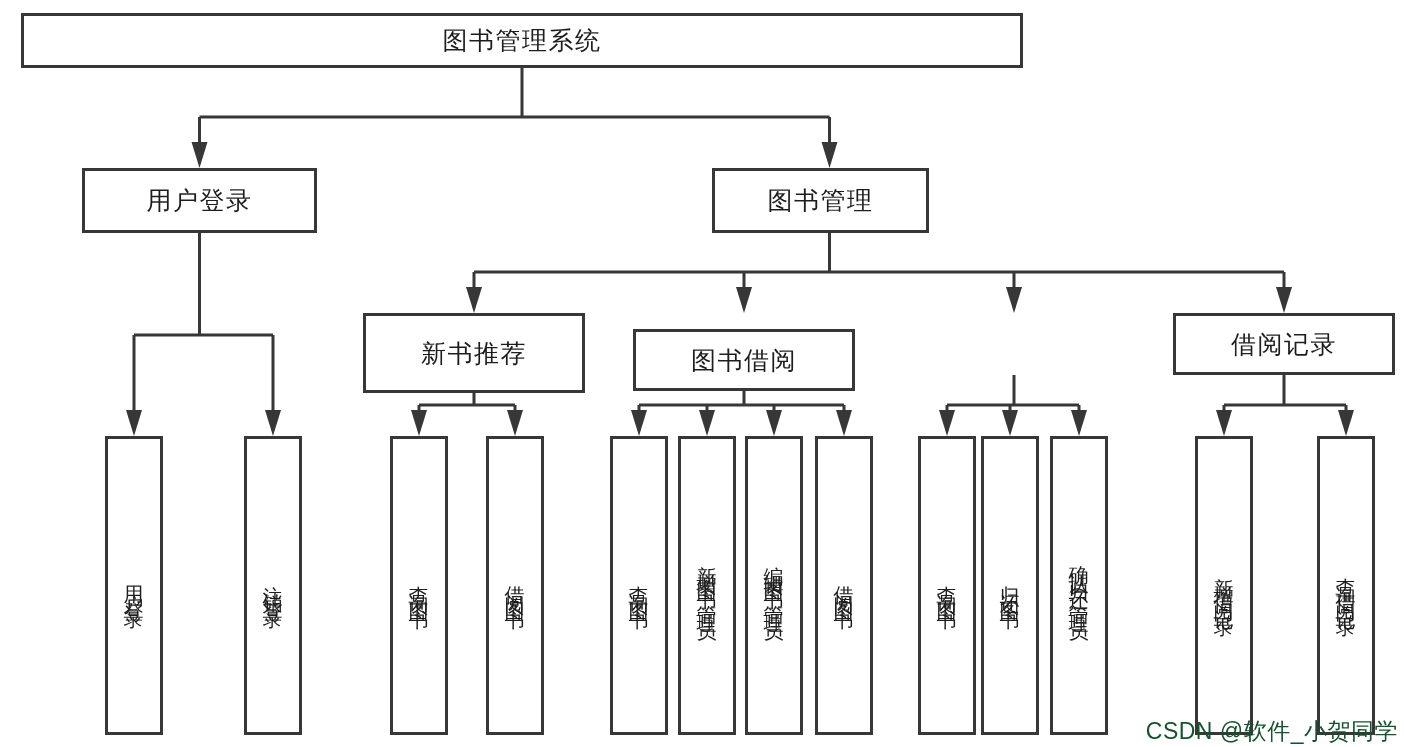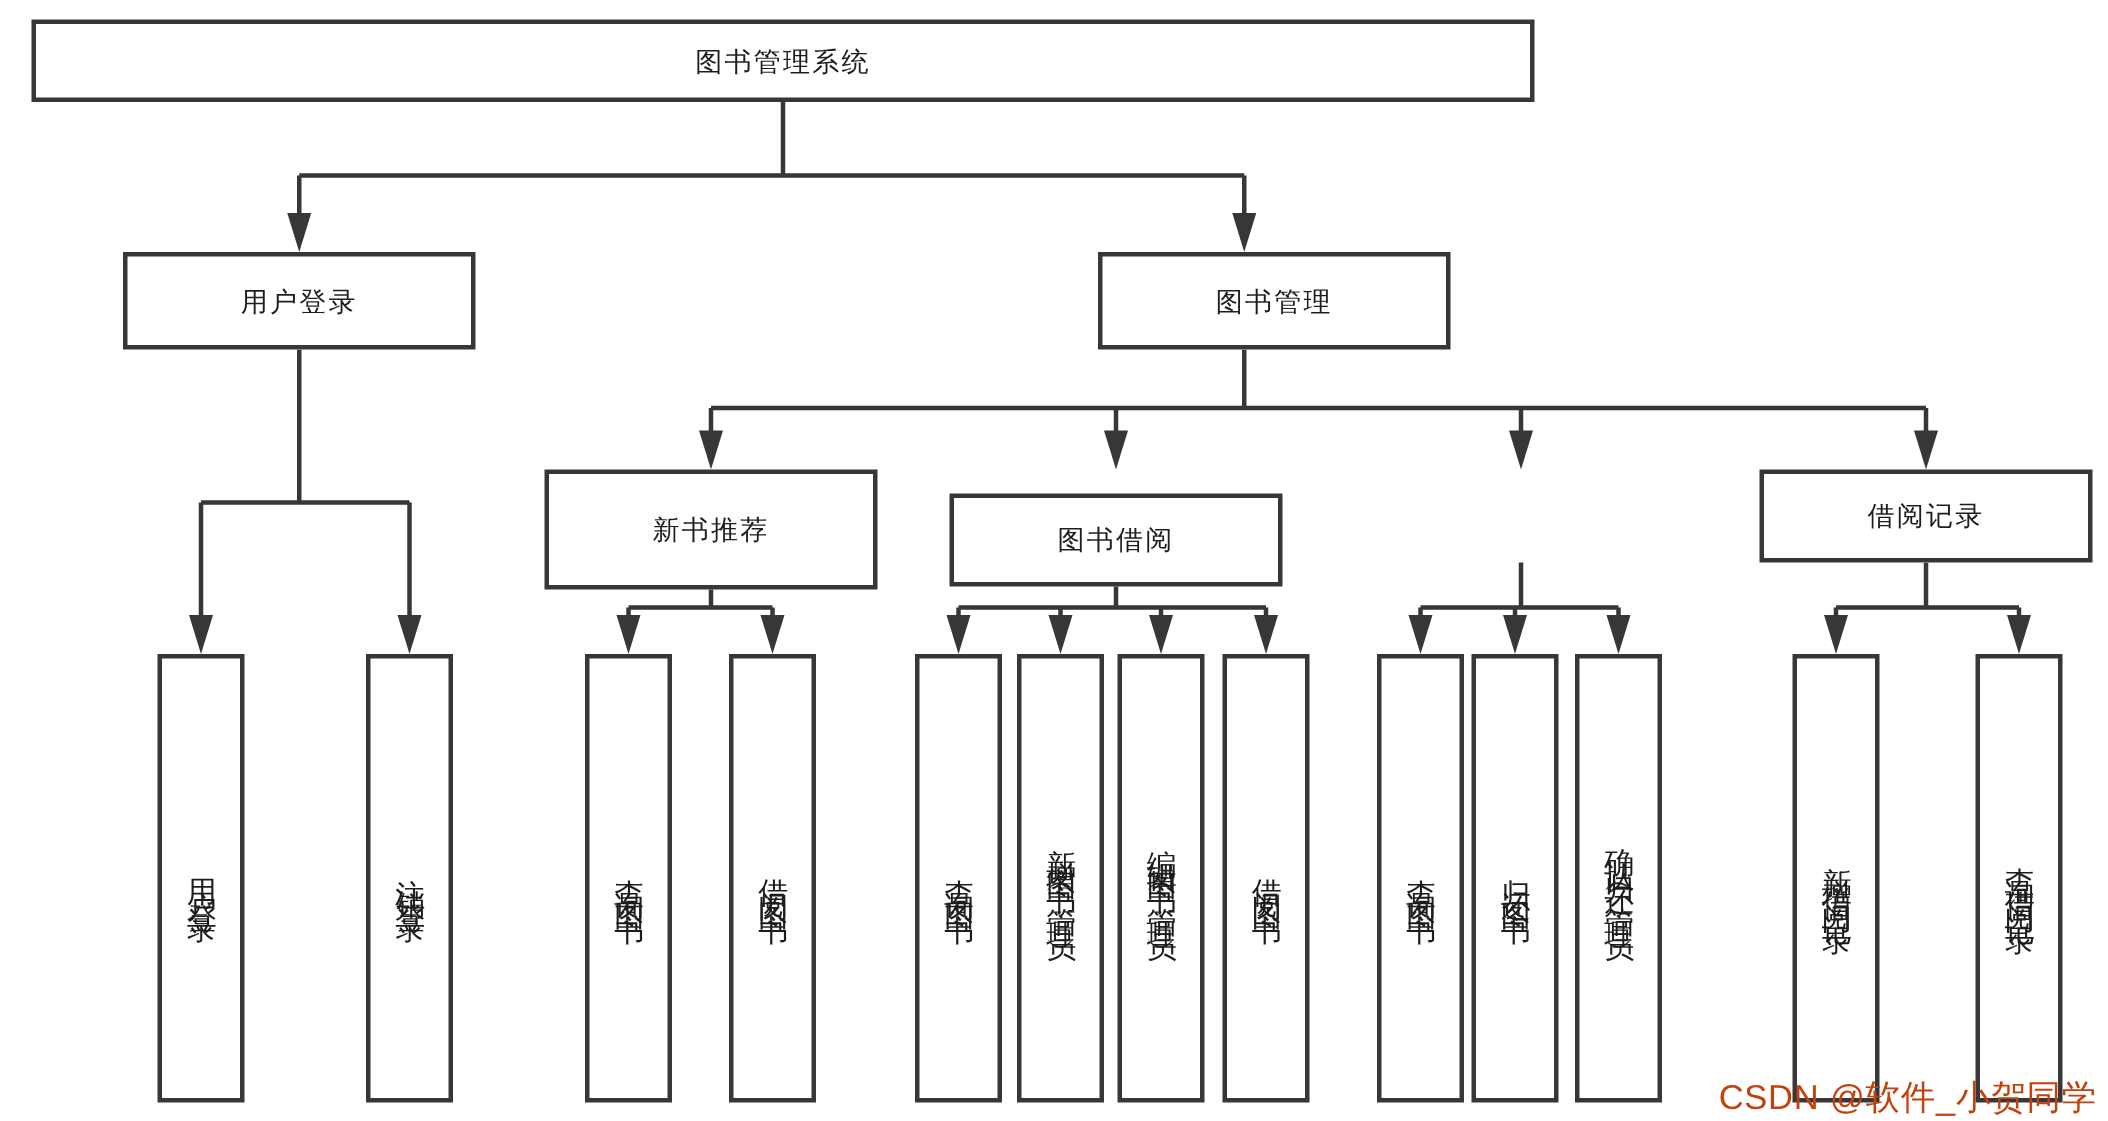--- a/index.html
+++ b/index.html
@@ -9,21 +9,21 @@
     font-family:"Liberation Sans","DejaVu Sans",sans-serif;
     color:#1d1d1d;
   }
   .lines { position:absolute; left:0; top:0; width:1405px; height:747px; }
   .box {
     position:absolute; box-sizing:border-box;
     background:#ffffff; border:3px solid #373737;
     display:flex; align-items:center; justify-content:center;
     text-align:center;
   }
-  .hbox { font-size:18px; letter-spacing:1.5px; }
+  .hbox { font-size:25px; letter-spacing:1.5px; }
   .vbox {
     writing-mode:vertical-rl; text-orientation:mixed;
     font-size:20px; letter-spacing:8px; line-height:1;
   }
   .watermark {
     position:absolute; top:716px; right:7px;
     font-size:23px; letter-spacing:0.5px;
     white-space:nowrap; z-index:5;
   }
 </style>
@@ -68,21 +68,21 @@
       <polygon points="1002,410 1018,410 1010,436"></polygon>
       <polygon points="1071,410 1087,410 1079,436"></polygon>
       <polygon points="1216,410 1232,410 1224,436"></polygon>
       <polygon points="1338,410 1354,410 1346,436"></polygon>
     </g>
   </svg>
 
   <div class="box hbox" style="left:21px; top:13px; width:1002px; height:55px;">图书管理系统</div>
 
   <div class="box hbox" style="left:82px; top:168px; width:235px; height:65px;">用户登录</div>
-  <div class="box hbox" style="left:712px; top:168px; width:235px; height:65px;margin-left:20px;">图书管理</div>
+  <div class="box hbox" style="left:712px; top:168px; width:217px; height:65px;">图书管理</div>
 
   <div class="box hbox" style="left:363px; top:313px; width:222px; height:80px;">新书推荐</div>
   <div class="box hbox" style="left:633px; top:313px; width:222px; height:62px;margin-top:16px;">图书借阅</div>
   <div class="box hbox" style="left:1173px; top:313px; width:222px; height:62px;">借阅记录</div>
 
   <div class="box vbox" style="left:105px; top:436px; width:58px; height:299px;">用户登录</div>
   <div class="box vbox" style="left:244px; top:436px; width:58px; height:299px;">注销登录</div>
 
   <div class="box vbox" style="left:390px; top:436px; width:58px; height:299px;">查询图书</div>
   <div class="box vbox" style="left:486px; top:436px; width:58px; height:299px;">借阅图书</div>
@@ -92,15 +92,15 @@
   <div class="box vbox" style="left:745px; top:436px; width:58px; height:299px;">编辑图书（管理员）</div>
   <div class="box vbox" style="left:815px; top:436px; width:58px; height:299px;">借阅图书</div>
 
   <div class="box vbox" style="left:918px; top:436px; width:58px; height:299px;">查询图书</div>
   <div class="box vbox" style="left:981px; top:436px; width:58px; height:299px;">归还图书</div>
   <div class="box vbox" style="left:1050px; top:436px; width:58px; height:299px;">确认归还（管理员）</div>
 
   <div class="box vbox" style="left:1195px; top:436px; width:58px; height:299px;">新增借阅记录</div>
   <div class="box vbox" style="left:1317px; top:436px; width:58px; height:299px;">查询借阅记录</div>
 
-  <div class="watermark" style="color: #c2410c;">CSDN @软件_小贺同学</div>
+  <div class="watermark" style="color: #14532d;">CSDN @软件_小贺同学</div>
 
 </div>
 
 </body></html>

